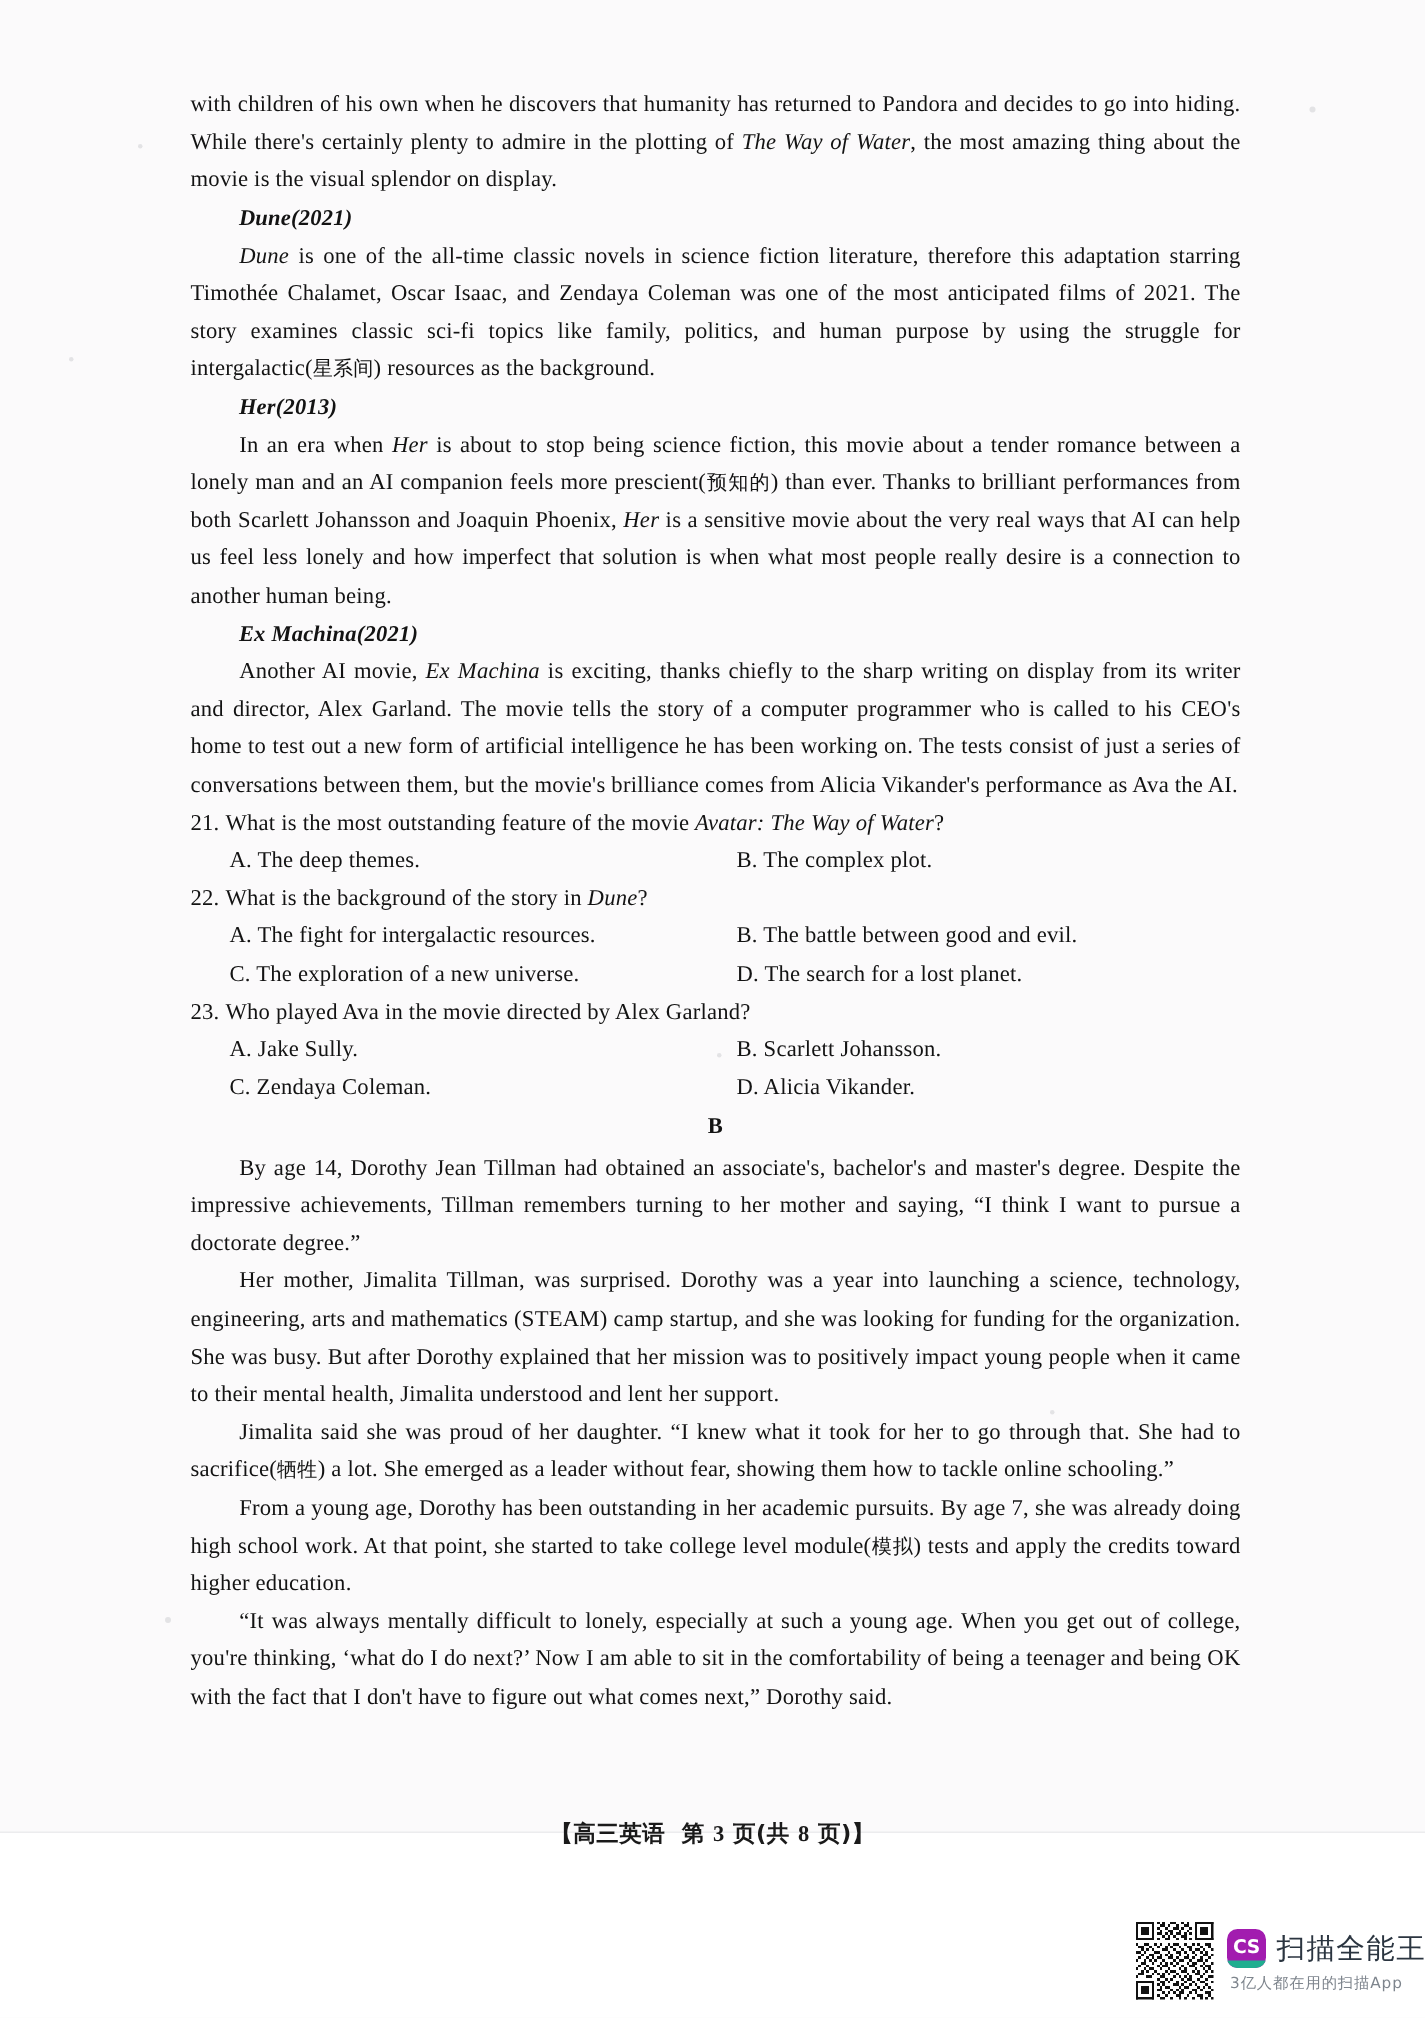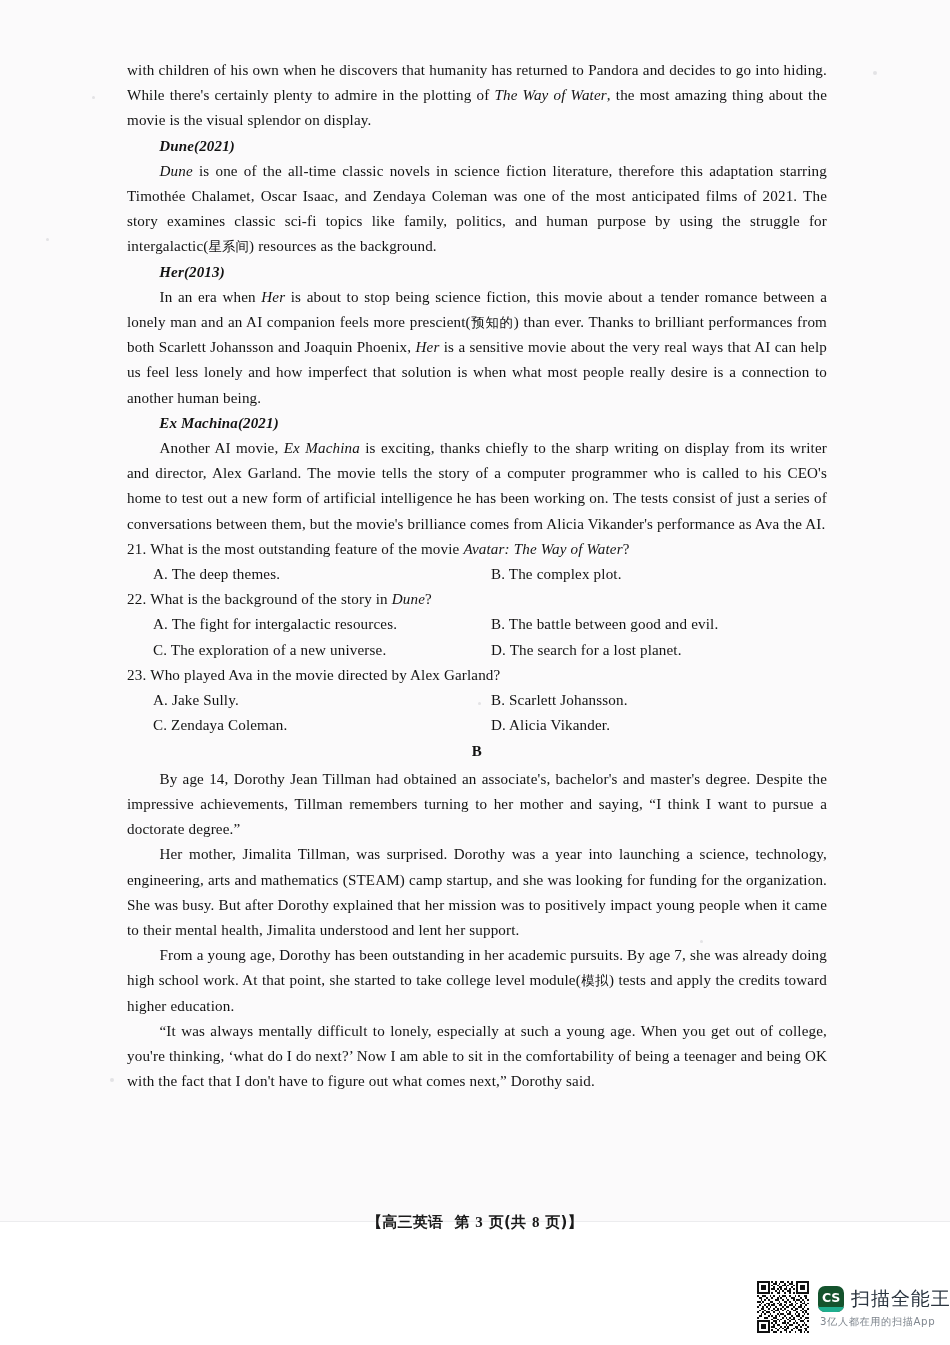--- a/index.html
+++ b/index.html
@@ -143,21 +143,21 @@
   }
   #wm-top {
     display: flex;
     align-items: center;
     gap: 7px;
   }
   #cs-badge {
     width: 26px;
     height: 26px;
     border-radius: 7px;
-    background: #14532d;
+    background: #a21caf;
     position: relative;
     overflow: hidden;
     display: flex;
     align-items: center;
     justify-content: center;
   }
   #cs-badge::after {
     content: "";
     position: absolute;
     left: 0; right: 0; bottom: 0;
@@ -244,20 +244,21 @@
   <div class="opt-row">
     <div class="opt">C. Zendaya Coleman.</div>
     <div class="opt right">D. Alicia Vikander.</div>
   </div>
 
   <p class="section-letter">B</p>
 
   <p class="para indent">By age 14, Dorothy Jean Tillman had obtained an associate's, bachelor's and master's degree. Despite the impressive achievements, Tillman remembers turning to her mother and saying, “I think I want to pursue a doctorate degree.”</p>
   <p class="para indent">Her mother, Jimalita Tillman, was surprised. Dorothy was a year into launching a science, technology, engineering, arts and mathematics (STEAM) camp startup, and she was looking for funding for the organization. She was busy. But after Dorothy explained that her mission was to positively impact young people when it came to their mental health, Jimalita understood and lent her support.</p>
 
+  <p class="para indent"><span>Jimalita said she was proud of her daughter. “I knew what it took for her to go through that. She had to sacrifice(</span><span class="cn">牺牲</span><span>) a lot. She emerged as a leader without fear, showing them how to tackle online schooling.”</span></p>
 
   <p class="para indent"><span>From a young age, Dorothy has been outstanding in her academic pursuits. By age 7, she was already doing high school work. At that point, she started to take college level module(</span><span class="cn">模拟</span><span>) tests and apply the credits toward higher education.</span></p>
 
   <p class="para indent">“It was always mentally difficult to lonely, especially at such a young age. When you get out of college, you're thinking, ‘what do I do next?’ Now I am able to sit in the comfortability of being a teenager and being OK with the fact that I don't have to figure out what comes next,” Dorothy said.</p>
 </div>
 
 <div id="page-footer">
   <span>【</span><span>高三英语</span>&nbsp;&nbsp;<span>第</span>&nbsp;<span class="pnum">3</span>&nbsp;<span>页(共</span>&nbsp;<span class="pnum">8</span>&nbsp;<span>页)</span><span>】</span>
 </div>
 

